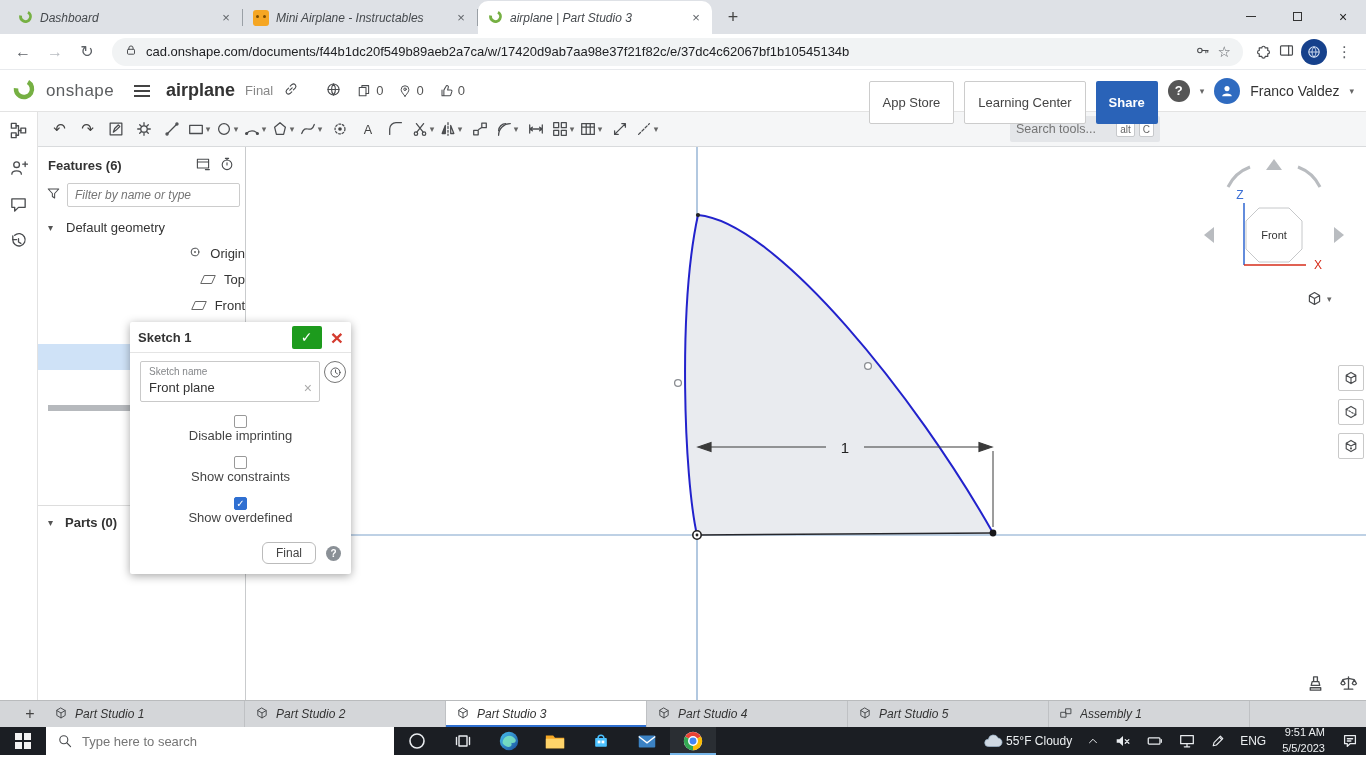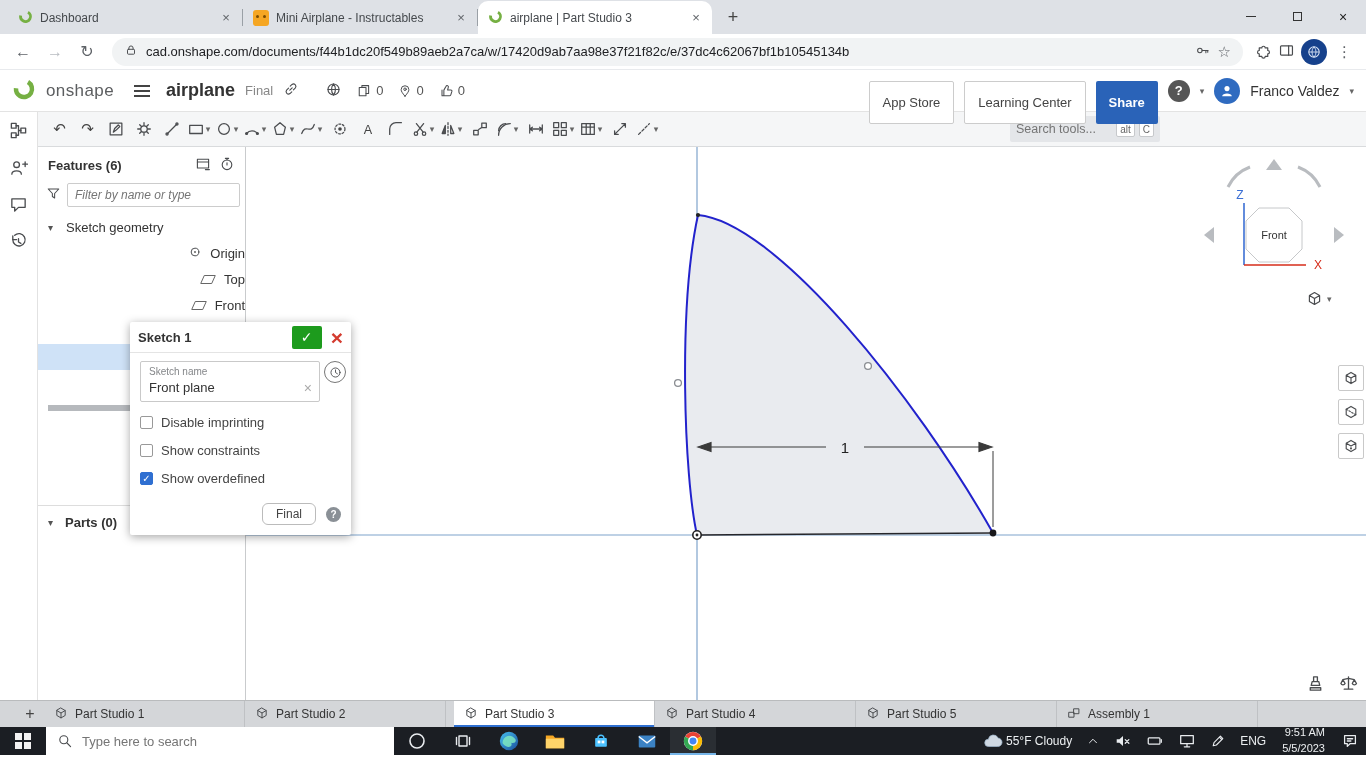--- a/index.html
+++ b/index.html
@@ -7,21 +7,21 @@
   body { font-family:"Liberation Sans","DejaVu Sans",sans-serif; font-size:13px; background:#000; }
   .screen { position:relative; width:1366px; height:768px; background:#fff; overflow:hidden; }
 
   svg.ic { stroke:#4a4c4f; fill:none; stroke-width:1.4; stroke-linecap:round; stroke-linejoin:round; }
   svg.icw { stroke:#e9ecef; fill:none; stroke-width:1.4; stroke-linecap:round; stroke-linejoin:round; }
 
   
   .tabstrip { position:absolute; top:0; left:0; width:100%; height:34px; background:#dee1e6; display:flex; align-items:flex-end; padding-left:8px; }
   .tab { height:33px; width:234px; display:flex; align-items:center; gap:7px; padding:0 8px 0 10px; font-size:12px; color:#45494d; border-radius:10px 10px 0 0; }
   .tab.on { background:#fff; }
-  .tab-title { flex:1; white-space:nowrap; overflow:hidden; text-overflow:ellipsis; }
+  .tab-title { flex:1; white-space:nowrap; overflow:hidden; text-overflow:ellipsis;font-style:italic; }
   .tab-close { font-size:13px; color:#5f6368; width:16px; height:16px; line-height:15px; text-align:center; border-radius:50%; }
   .tab-sep { width:1px; height:17px; background:#9aa0a6; margin-bottom:8px; }
   .newtab { font-size:18px; color:#444; margin:0 0 6px 10px; width:22px; text-align:center; }
   .win-controls { margin-left:auto; align-self:flex-start; display:flex; }
   .win-controls > span { width:46px; height:33px; display:flex; align-items:center; justify-content:center; color:#222; font-size:14px; }
   .wc-min i { display:block; width:10px; border-top:1.5px solid #333; }
   .wc-max i { display:block; width:9px; height:9px; border:1.4px solid #333; }
   .favsq { width:16px; height:16px; border-radius:3px; background:#f5a623; position:relative; flex:0 0 auto; }
   .favsq i { position:absolute; top:5px; width:3px; height:3px; background:#7a4c00; border-radius:50%; }
   .favsq i:first-child { left:3px; } .favsq i:last-child { right:3px; }
@@ -95,32 +95,32 @@
   .dlg-head { height:31px; display:flex; align-items:center; padding:0 8px; border-bottom:1px solid #e4e4e4; gap:9px; }
   .dlg-title { font-size:13px; font-weight:bold; color:#333; flex:1; }
   .dlg-check { width:30px; height:23px; background:var(--check-green,#1d9b1d); border-radius:2px; color:#fff; display:flex; align-items:center; justify-content:center; font-size:14px; font-weight:bold; }
   .dlg-close { color:var(--close-red,#d43b2f); font-size:21px; font-weight:bold; line-height:1; }
   .dlg-body { padding:8px 10px 10px 10px; position:relative; }
   .plane-box { width:180px; border:1px solid #c9c9c9; border-radius:2px; padding:4px 8px 6px 8px; position:relative; }
   .plane-label { font-size:10px; color:#848689; }
   .plane-value { font-size:13px; color:#333; margin-top:3px; }
   .plane-clear { position:absolute; right:7px; bottom:6px; color:#aaa; font-size:14px; line-height:1; }
   .dlg-clock { position:absolute; right:5px; top:8px; width:22px; height:22px; border-radius:50%; border:1.5px solid #777; display:flex; align-items:center; justify-content:center; }
-  .chk-row { display:flex; align-items:center; gap:8px; margin-top:13px; font-size:13px; color:#444; }
+  .chk-row { display:flex; align-items:center; margin-top:13px; font-size:13px; color:#444;flex-direction:column; }
   .chk { width:13px; height:13px; border:1px solid #999; border-radius:2px; background:#fff; display:flex; align-items:center; justify-content:center; font-size:10px; color:#fff; flex:0 0 auto; }
   .chk.on { background:#2f6fd1; border-color:#2f6fd1; }
   .dlg-foot { display:flex; justify-content:flex-end; align-items:center; gap:10px; margin-top:17px; }
   .final-btn { border:1px solid #bbb; border-radius:6px; background:#fff; font-size:12px; color:#444; padding:3px 13px; }
   .dlg-help { width:15px; height:15px; border-radius:50%; background:#8a9096; color:#fff; font-size:10px; display:flex; align-items:center; justify-content:center; font-weight:bold; }
 
   
   .doc-tabs { position:absolute; left:0; right:0; top:700px; height:27px; background:#d4d6d9; border-top:1px solid #b9bbbd; display:flex; align-items:stretch; z-index:6; }
   .dt-plus { width:28px; display:flex; align-items:center; justify-content:center; font-size:16px; color:#444; margin-left:16px; }
   .dtab { width:201px; display:flex; align-items:center; gap:7px; padding:0 10px; font-size:12px; color:#333; border-right:1px solid #bfc1c4; }
-  .dtab.on { background:#fff; box-shadow:inset 0 -2px 0 #2e6fd0;margin-left:8px; }
+  .dtab.on { background:#fff; box-shadow:inset 0 -2px 0 #2e6fd0; }
   .dtab .tab-title { font-weight:normal; }
 
   
   .taskbar { position:absolute; left:0; right:0; top:727px; height:28px; background:#1b1e23; display:flex; align-items:stretch; color:#eceff1; z-index:10; }
   .tb-start { width:46px; display:flex; align-items:center; justify-content:center; }
   .win-logo { display:grid; grid-template-columns:7px 7px; grid-template-rows:7px 7px; gap:1.5px; }
   .win-logo i { background:#f2f2f2; }
   .tb-search { width:348px; background:#fff; display:flex; align-items:center; gap:9px; padding:0 11px; }
   .tb-search input { border:none; outline:none; font-size:13px; color:#444; flex:1; font-family:inherit; background:transparent; }
   .tb-icon { width:46px; display:flex; align-items:center; justify-content:center; }
@@ -438,21 +438,21 @@
           </svg></span>
     </div>
     <div class="filter-row">
       <span><svg class="ic" width="15" height="15" viewBox="0 0 20 20">
             <path d="M3 4 h14 l-5.5 6 v6 l-3 -2 v-4 z"></path>
           </svg></span>
       <input placeholder="Filter by name or type" style="">
     </div>
     <div class="frow">
       <span class="tree-caret">▾</span>
-      <span>Sketch geometry</span>
+      <span>Default geometry</span>
     </div>
     <div class="frow child">
       <span><svg class="ic" width="14" height="14" viewBox="0 0 20 20">
             <circle cx="10" cy="10" r="5.5"></circle>
             <circle cx="10" cy="10" r="1.3" fill="#555" stroke="none"></circle>
           </svg></span>
       <span>Origin</span>
     </div>
     <div class="frow child">
       <span class="plane-ic"></span>

